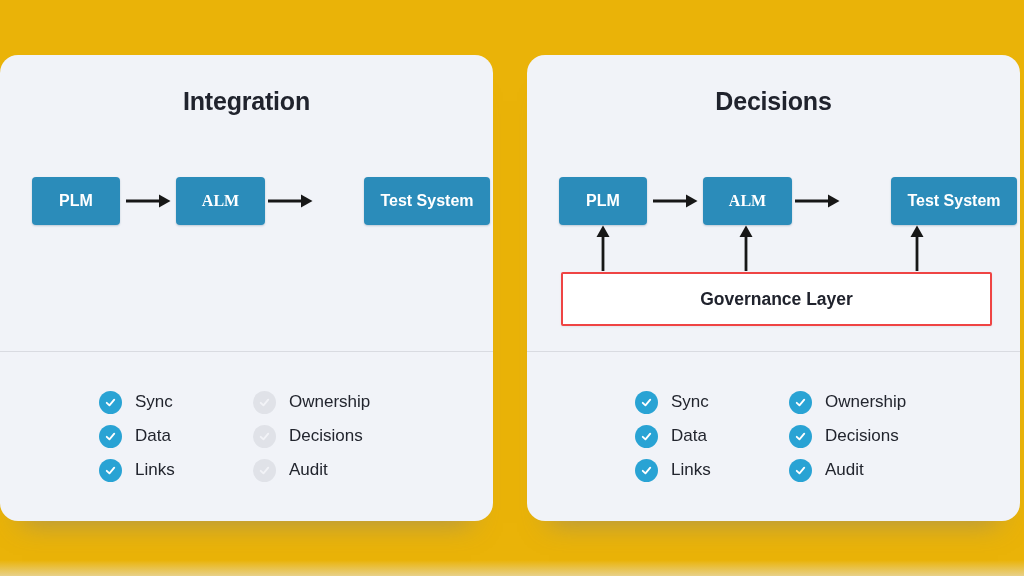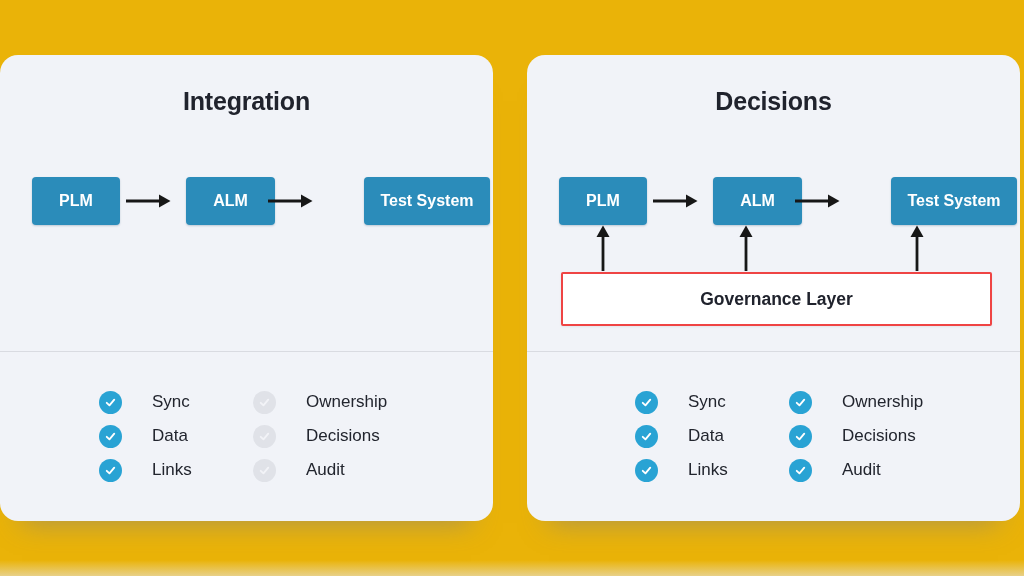--- a/index.html
+++ b/index.html
@@ -24,21 +24,21 @@
   }
   
   .node{
     position:absolute;top:122px;height:48px;
     background:var(--node-blue,#2b8cba);
     border-radius:4px;color:#ffffff;font-weight:700;font-size:16px;
     display:flex;align-items:center;justify-content:center;
     box-shadow:0 1px 2px rgba(40,80,110,.25);
   }
   .node-plm{left:32px;width:88px;}
-  .node-alm{left:186px;width:89px;}
+  .node-alm{left:176px;width:89px;font-family:Liberation Serif, serif;}
   .node-test{left:316px;width:126px;margin-left:48px;}
   .h-arrow{position:absolute;top:139px;width:46px;height:14px;}
   .h-arrow.a1{left:125px;}
   .h-arrow.a2{left:267px;}
   .v-arrow{position:absolute;width:16px;height:47px;top:170px;}
   .v-arrow.v1{left:68px;}
   .v-arrow.v2{left:211px;}
   .v-arrow.v3{left:382px;}
   .gov-box{
     position:absolute;left:34px;top:217px;width:427px;height:50px;
@@ -52,21 +52,21 @@
     background:var(--divider,#d9dbe1);
   }
   
   .checklist{
     position:absolute;top:330px;
     display:grid;grid-auto-flow:column;
     grid-template-rows:repeat(3,34px);grid-template-columns:154px auto;
   }
   .card-1 .checklist{left:99px;}
   .card-2 .checklist{left:108px;}
-  .check-item{display:flex;align-items:center;gap:30px;}
+  .check-item{display:flex;align-items:center;gap:13px;}
   .check-circle{
     width:23px;height:23px;border-radius:50%;
     display:flex;align-items:center;justify-content:center;flex:0 0 23px;
   }
   .check-item.checked .check-circle{background:var(--check-blue,#29a3d4);}
   .check-item.unchecked .check-circle{background:var(--check-gray,#e0e2e8);}
   .check-mark{stroke:#ffffff;}
   .check-item.unchecked .check-mark{stroke:#f2f3f7;}
   .check-label{font-size:17px;font-weight:500;color:#22252e;}
   .bottom-fade{

